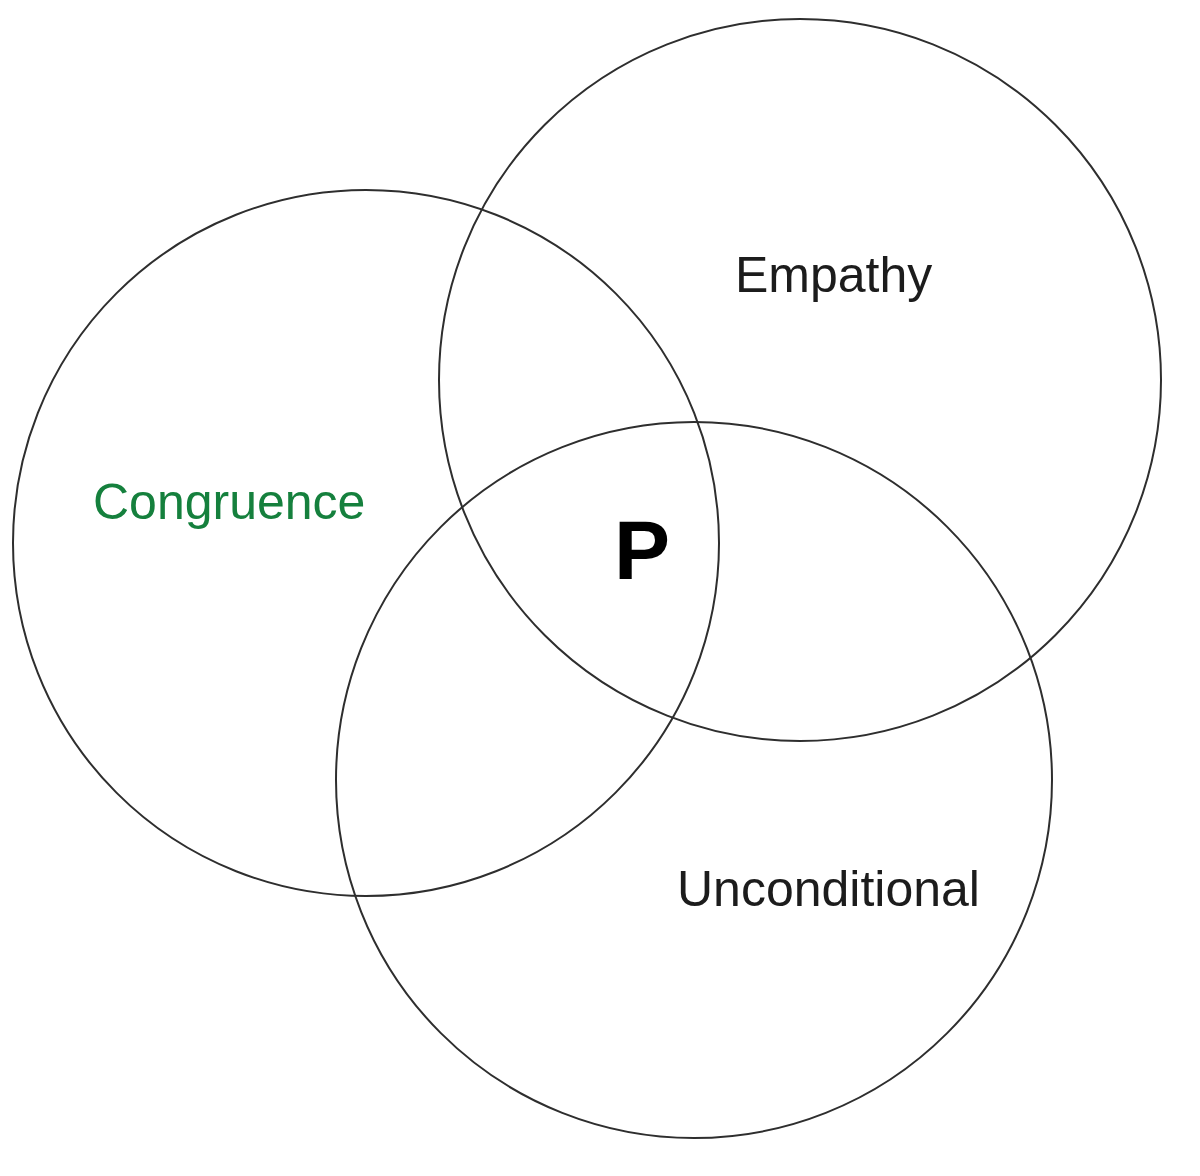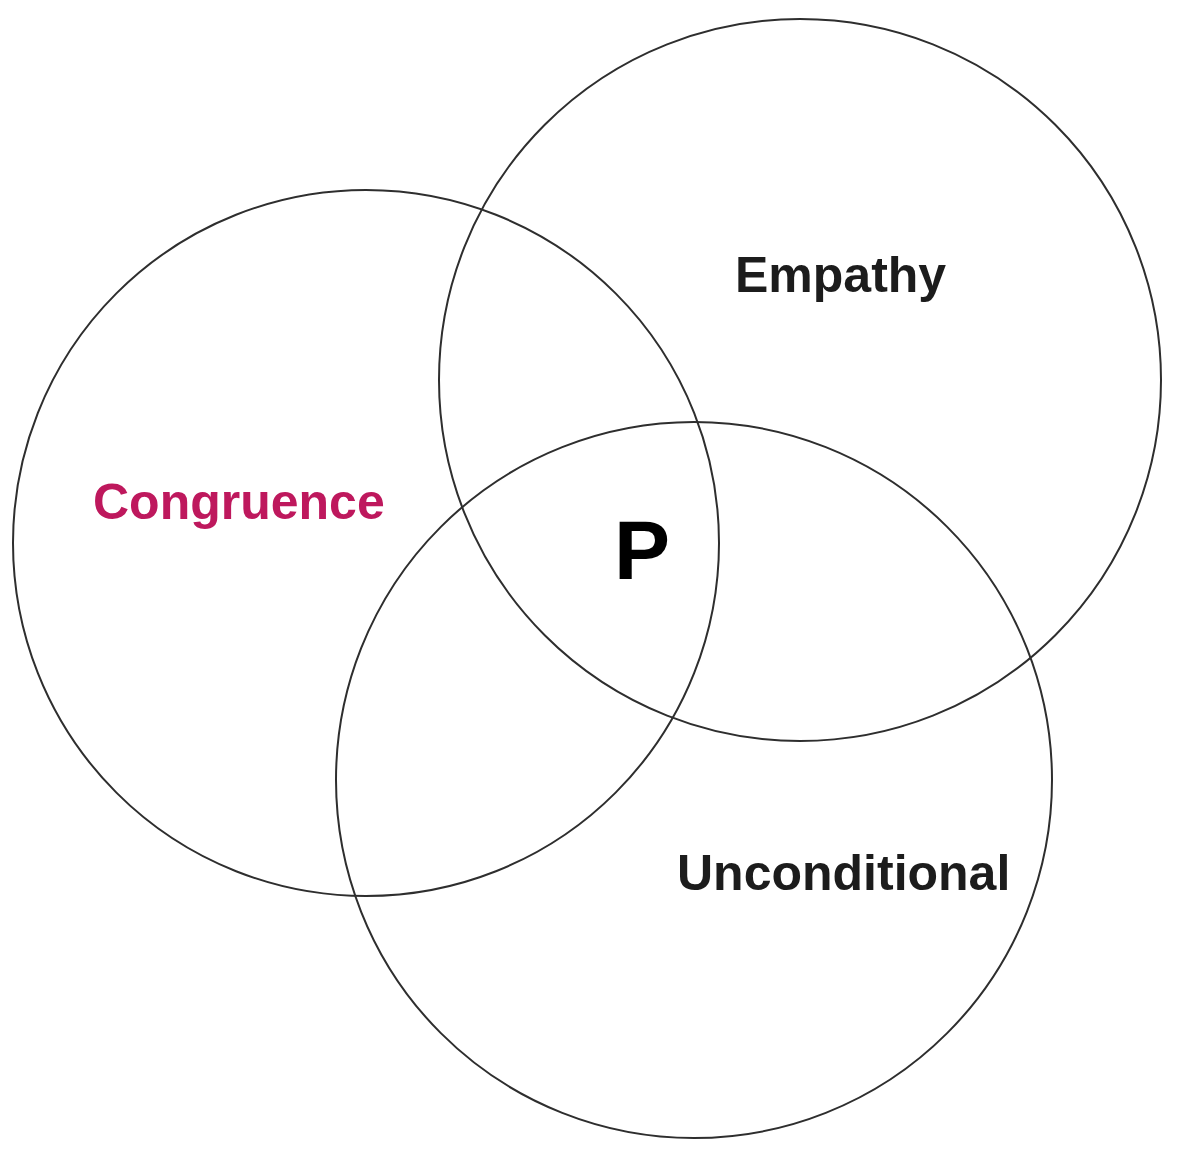--- a/index.html
+++ b/index.html
@@ -24,28 +24,29 @@
     position: absolute;
     left: 0;
     top: 0;
     width: 1200px;
     height: 1176px;
     display: block;
   }
   .venn-label {
     position: absolute;
     font-size: 50px;
-    font-weight: 700;
+    font-weight: 400;
     color: #1c1c1c;
     line-height: 1.14;
     white-space: nowrap;
     letter-spacing: 0px;
   }
   .venn-label .line {
     display: block;
+    margin-top: 16px;
   }
   .center-label {
     position: absolute;
     font-size: 84px;
     font-weight: 700;
     color: #000000;
     line-height: 1;
     white-space: nowrap;
   }
 </style>
@@ -53,21 +54,21 @@
 <body style="background: rgb(255, 255, 255);">
 
 <div class="diagram-stage">
 
   <svg class="venn" xmlns="http://www.w3.org/2000/svg" viewBox="0 0 1200 1176">
       <circle cx="366" cy="543" r="353" fill="none" stroke="#2e2e2e" stroke-width="2"></circle>
       <circle cx="800" cy="380" r="361" fill="none" stroke="#2e2e2e" stroke-width="2"></circle>
       <circle cx="694" cy="780" r="358" fill="none" stroke="#2e2e2e" stroke-width="2"></circle>
     </svg>
 
-  <div class="venn-label" style="left: 93px; top: 474px; color: #be185d; text-align: center;">Congruence</div>
+  <div class="venn-label" style="left: 93px; top: 474px; color: #15803d; text-align: center;">Congruence</div>
 
   <div class="venn-label" style="left: 735px; top: 247px; color: rgb(28, 28, 28);">Empathy</div>
 
   <div class="venn-label" style="left: 677px; top: 845px; color: rgb(28, 28, 28);">
     <span class="line">Unconditional</span>
   </div>
 
   <div class="center-label" style="left: 614px; top: 508px;">P</div>
 
 </div>

